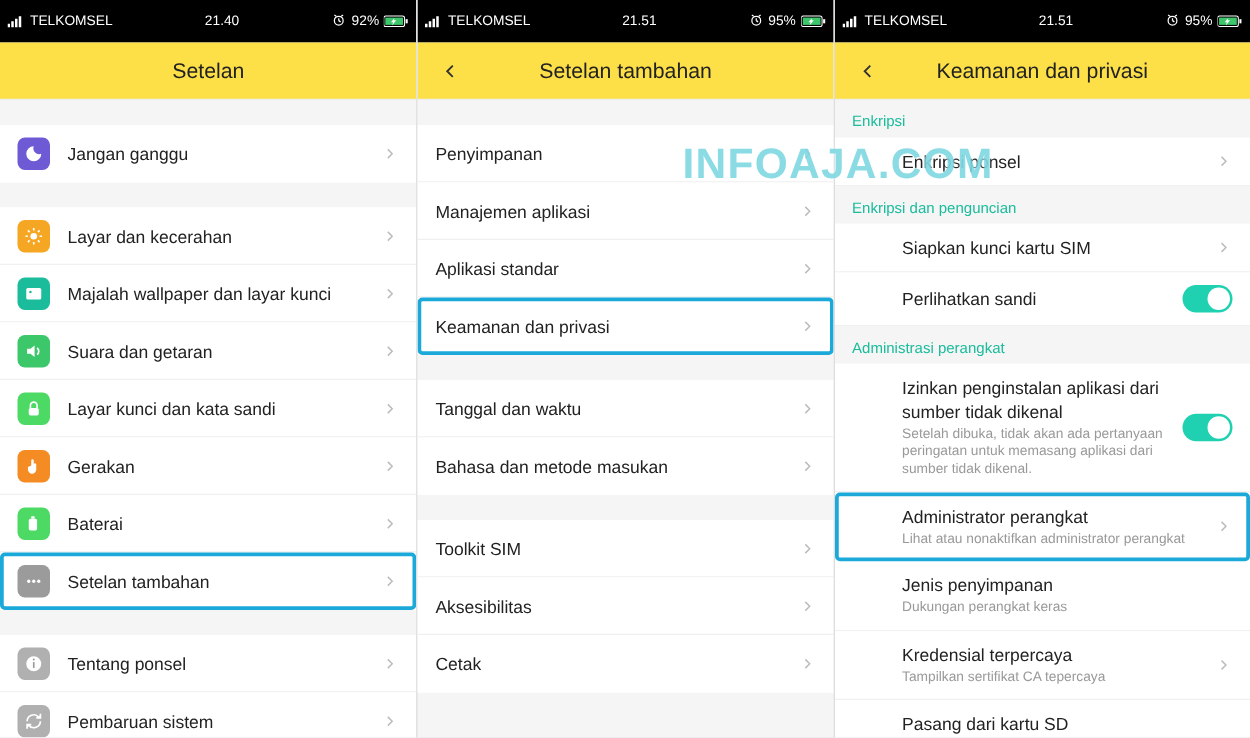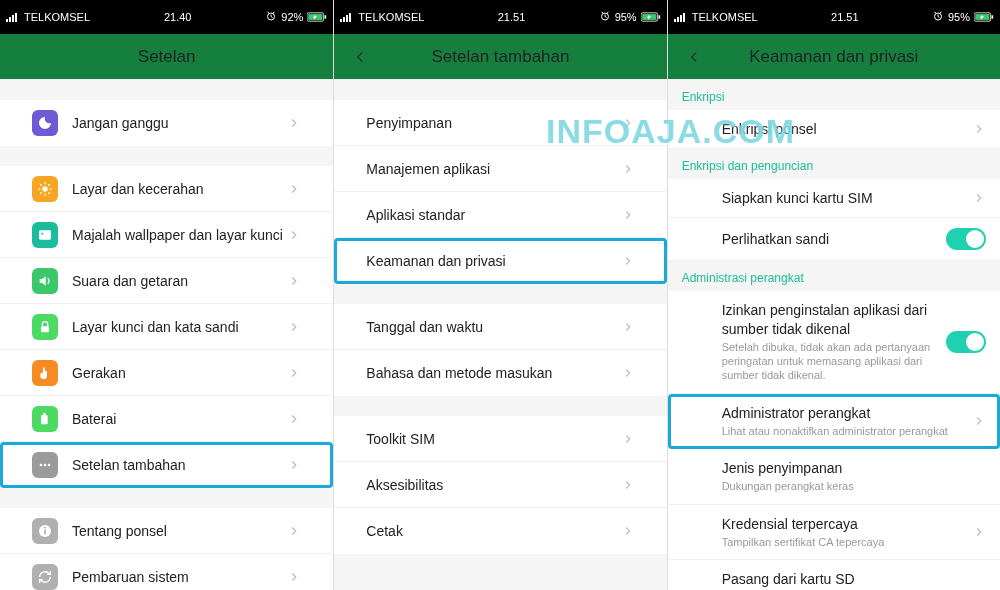--- a/index.html
+++ b/index.html
@@ -5,27 +5,27 @@
   * { box-sizing: border-box; margin: 0; padding: 0; font-family: -apple-system, "Helvetica Neue", Arial, sans-serif; }
   body { width: 1000px; height: 590px; display: flex; background: #e8e8e8; position: relative; overflow: hidden; }
   .panel { width: 333.33px; height: 590px; background: #f5f5f5; overflow: hidden; position: relative; }
   .panel + .panel { border-left: 1px solid #ddd; }
   .status-bar { height: 34px; background: #000; color: #fff; display: flex; align-items: center; font-size: 11px; padding: 0 6px; }
   .status-left { display: flex; align-items: center; gap: 4px; }
   .signal-icon svg { display: block; }
   .status-center { flex: 1; text-align: center; }
   .status-right { display: flex; align-items: center; gap: 4px; }
   .battery-icon { display: inline-flex; align-items: center; }
-  .header { height: 46px; background: #15803d; display: flex; align-items: center; justify-content: center; position: relative; border-bottom: 1px solid #eee; }
+  .header { height: 46px; background: #fde047; display: flex; align-items: center; justify-content: center; position: relative; border-bottom: 1px solid #eee; }
   .header-title { font-size: 17px; color: #222; font-weight: 400; }
   .back-btn { position: absolute; left: 8px; top: 0; bottom: 0; width: 36px; display: flex; align-items: center; justify-content: center; cursor: pointer; }
   .back-btn svg { width: 18px; height: 18px; }
   .list { background: #fff; }
   .group-gap { height: 20px; background: #f5f5f5; }
-  .row { height: 46px; display: flex; align-items: center; padding: 0 32px; background: #fff; cursor: pointer; position: relative; border-bottom: 1px solid #f0f0f0; }
+  .row { height: 46px; display: flex; align-items: center; padding: 0 14px; background: #fff; cursor: pointer; position: relative; border-bottom: 1px solid #f0f0f0; }
   .row:last-child { border-bottom: none; }
   .row .icon-slot { width: 26px; height: 26px; border-radius: 6px; display: flex; align-items: center; justify-content: center; margin-right: 14px; flex-shrink: 0; }
   .row .label { flex: 1; font-size: 14px; color: #222; }
   .row .chev { color: #bbb; }
   .chev svg { width: 14px; height: 14px; display: block; }
   .row.highlighted { outline: 3px solid #1aa9d8; outline-offset: -3px; border-radius: 4px; }
   .section-label { font-size: 12px; color: #1abc9c; padding: 10px 14px 6px 14px; background: #f5f5f5; }
   .row2 { display: flex; align-items: center; padding: 10px 14px; background: #fff; cursor: pointer; border-bottom: 1px solid #f0f0f0; }
   .row2 .text-col { flex: 1; padding-right: 8px; padding-left: 40px; }
   .row2 .title { font-size: 14px; color: #222; line-height: 1.3; }

